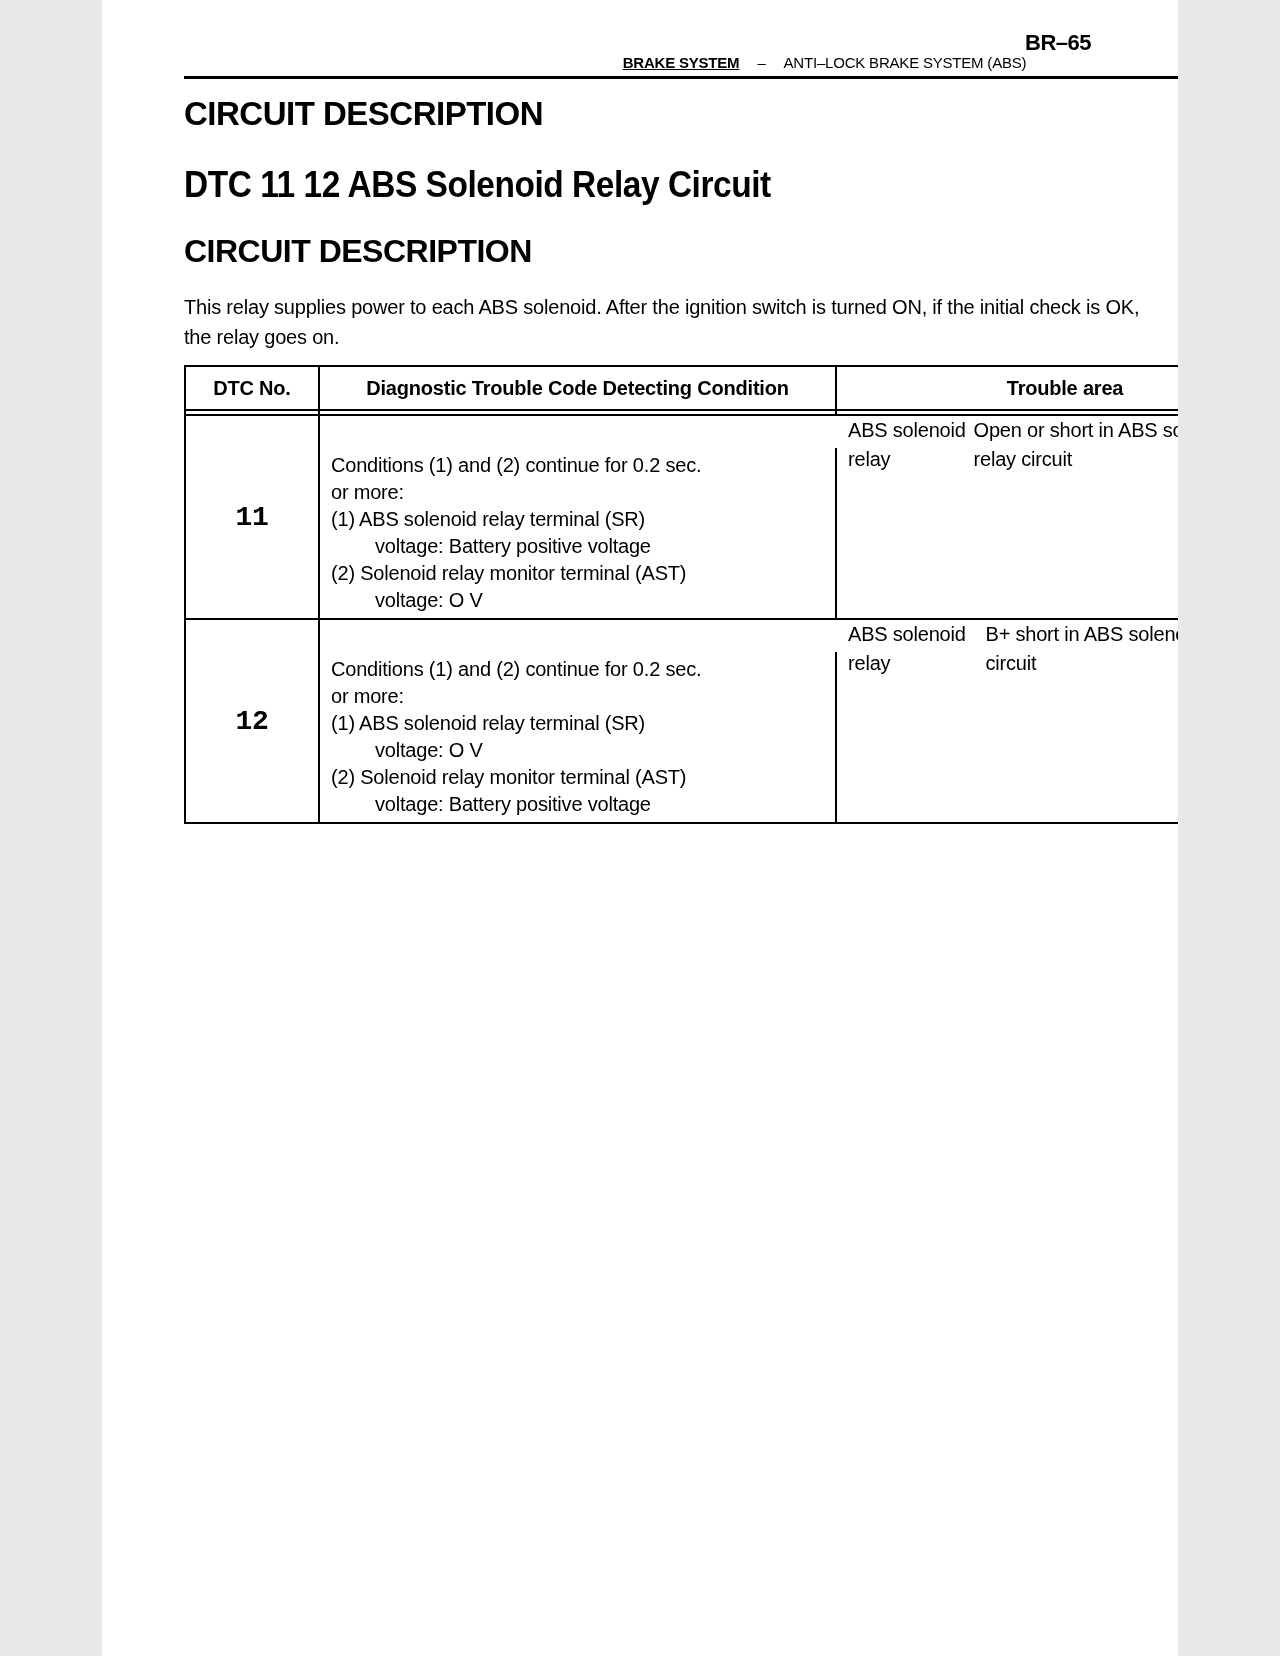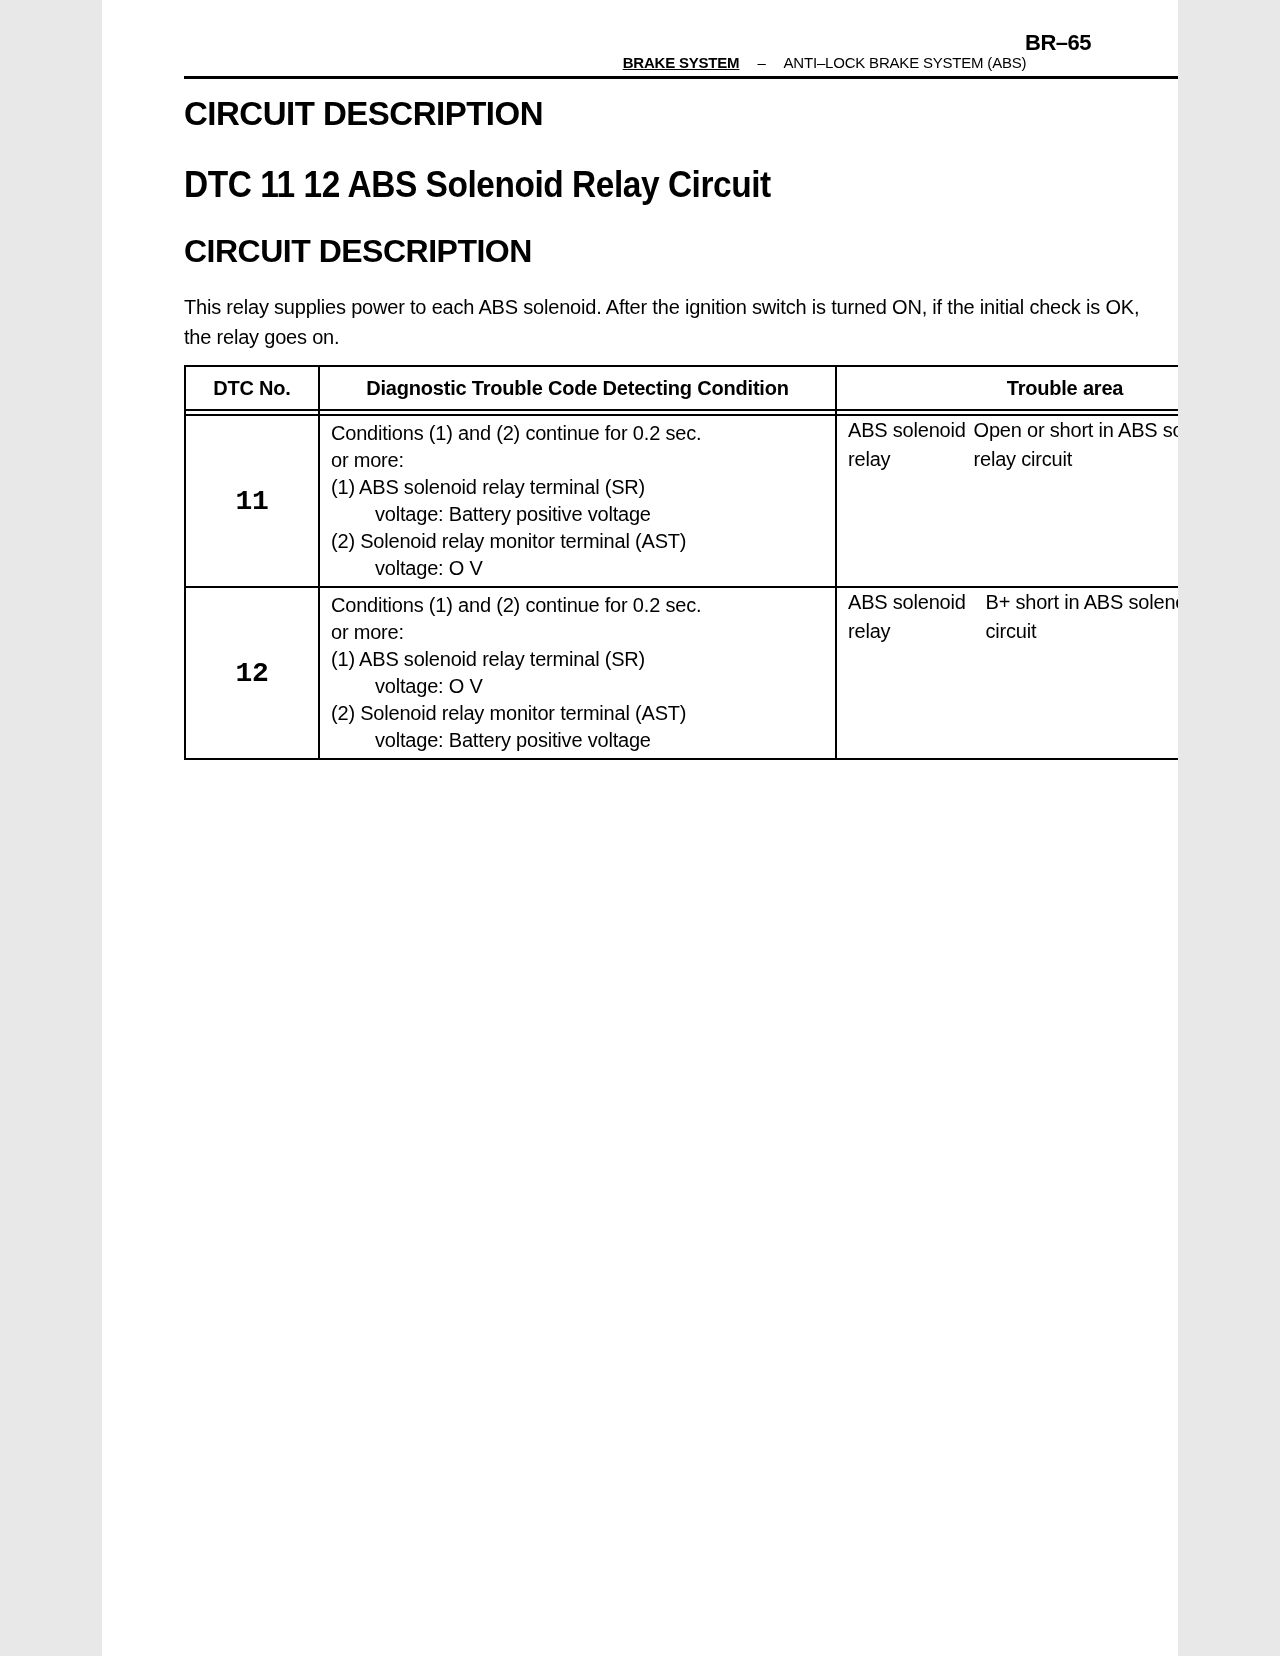--- a/index.html
+++ b/index.html
@@ -96,21 +96,21 @@
   }
   .trow { display: flex; }
   .c1 { width: 134px; border-right: 2px solid #000; flex: 0 0 auto; }
   .c2 { width: 517px; border-right: 2px solid #000; flex: 0 0 auto; }
   .c3 { flex: 1 1 auto; }
   .thead { border-bottom: 2px solid #000; height: 44px; font-weight: bold; }
   .thead > div { display: flex; align-items: center; justify-content: center; }
   .gap-row { height: 5px; border-bottom: 2px solid #000; }
   .body-row.first { border-bottom: 2px solid #000; }
   .dtc-cell { display: flex; align-items: center; justify-content: center; font-size: 28px; font-weight: bold; font-family: Liberation Mono, monospace; }
-  .cond-cell { padding: 4px 0 4px 11px; line-height: 27px; }
+  .cond-cell { padding: 4px 0 4px 11px; line-height: 27px; margin-top: 32px; }
   .cond-line.indent { padding-left: 44px; }
   .trouble-cell { display: flex; justify-content: center; padding-left: 11px; line-height: 29px; }
 
   
   .fail-safe {
     position: absolute;
     top: 784px;
     left: 82px;
     font-size: 20px;
     line-height: 31px;

